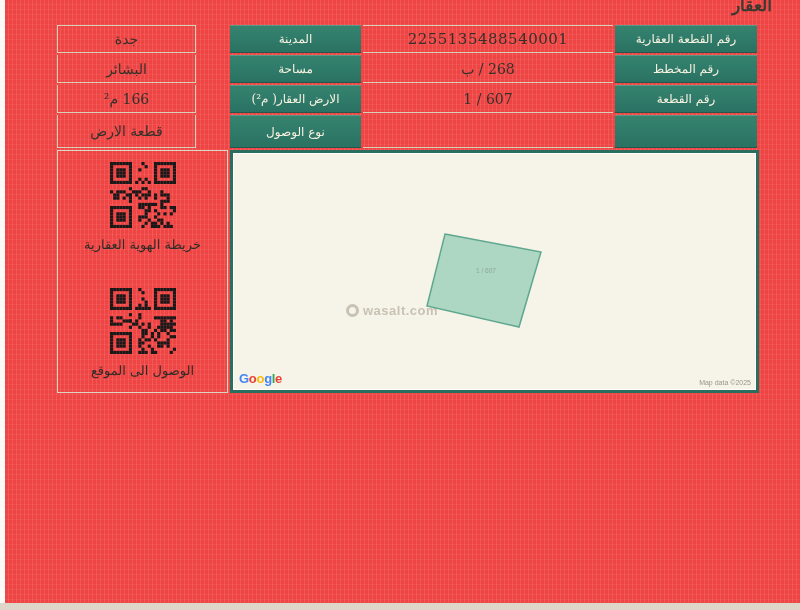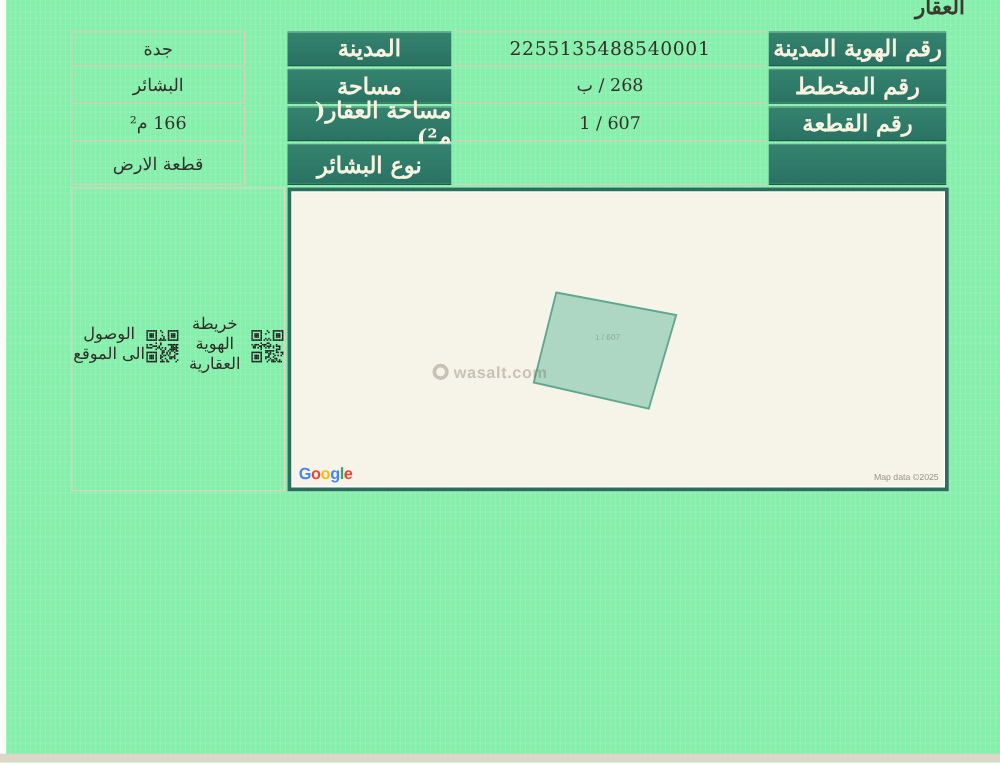--- a/index.html
+++ b/index.html
@@ -1,18 +1,18 @@
 <!DOCTYPE html>
 <html dir="rtl" lang="ar"><head>
 <meta charset="utf-8">
 <style>
   html,body{margin:0;padding:0;background:#ffffff;}
   .stage{
     position:relative;width:800px;height:610px;overflow:hidden;
-    background:#86efac;
+    background:#ef4444;
     font-family:"DejaVu Serif","Liberation Serif",serif;
     color:#33312a;
   }
   .stage::before{
     content:"";position:absolute;inset:0;pointer-events:none;
     background:
       repeating-linear-gradient(90deg, rgba(255,255,255,.10) 0 1px, transparent 1px 4px),
       repeating-linear-gradient(0deg, rgba(255,255,255,.06) 0 1px, transparent 1px 5px);
   }
   .left-strip{position:absolute;left:0;top:0;width:5px;height:610px;background:#fafaf6;}
@@ -20,21 +20,21 @@
 
   .page-title{
     position:absolute;top:-5px;right:28px;
     font-size:17px;font-weight:bold;color:#3b3930;
   }
 
   
   .cell{position:absolute;display:flex;align-items:center;justify-content:center;box-sizing:border-box;}
   .hdr{
     background:linear-gradient(#35836f,#2a7263);
-    color:#f8f2e0;font-weight:bold;font-size:18px;
+    color:#f8f2e0;font-weight:normal;font-size:12px;
     border-top:1px solid #5a9884;border-bottom:1px solid #1f5a4d;
   }
   .val{
     font-size:14px;color:#33312a;
     border-bottom:1px solid #d6cfba;
   }
   .val.first{border-top:1px solid #d6cfba;}
   .val.id{font-size:15px;letter-spacing:.5px;}
   .col-left-val{border-left:1px solid #d6cfba;border-right:1px solid #d6cfba;}
 
@@ -43,21 +43,21 @@
   .r3{top:85px;height:28px;} .r4{top:115px;height:33px;}
   .c-rl{left:615px;width:142px;}   
   .c-rv{left:363px;width:250px;}   
   .c-ll{left:230px;width:131px;}   
   .c-lv{left:57px; width:139px;}   
 
   
   .qr-panel{
     position:absolute;left:57px;top:150px;width:171px;height:243px;
     box-sizing:border-box;border:1px solid #dcd5c2;
-    display:flex;align-items:center;
+    display:flex;flex-direction:column;align-items:center;
   }
   .qr-box{width:66px;height:66px;margin-top:11px;}
   .qr-box svg{width:100%;height:100%;display:block;}
   .qr-box rect{fill:#181818;}
   .qr-label{
     font-size:13px;color:#2f2d26;text-align:center;line-height:1.25;
     margin-top:9px;width:150px;
   }
   .qr-gap{height:24px;}
 
@@ -71,21 +71,21 @@
   .parcel-svg{position:absolute;left:0;top:0;width:523px;height:237px;}
   .parcel-svg polygon{
     fill:#a9d4c1;stroke:#5fa88f;stroke-width:1.5;fill-opacity:.95;
   }
   .parcel-label{
     position:absolute;left:218px;top:114px;width:70px;text-align:center;
     font-size:6.5px;color:#8fa89b;
     font-family:"Liberation Sans","DejaVu Sans",sans-serif;
   }
   .watermark{
-    position:absolute;left:110px;top:137px;display:flex;align-items:center;
+    position:absolute;left:110px;top:150px;display:flex;align-items:center;
     font-family:"Liberation Sans","DejaVu Sans",sans-serif;
     font-weight:bold;font-size:13px;color:rgba(125,115,95,.38);
     letter-spacing:.5px;
   }
   .wasalt-circle{
     width:13px;height:13px;border-radius:50%;margin-left:3px;margin-right:4px;
     border:3px solid rgba(125,115,95,.38);box-sizing:border-box;
   }
   .google-logo{
     position:absolute;left:6px;bottom:4px;
@@ -99,34 +99,34 @@
   }
 </style>
 </head>
 <body>
 
 <div class="stage">
   <div class="left-strip"></div>
 
   <div class="page-title">العقار</div>
 
-  <div class="cell hdr r1 c-rl">رقم الهوية المدينة</div>
+  <div class="cell hdr r1 c-rl">رقم القطعة العقارية</div>
   <div class="cell hdr r2 c-rl">رقم المخطط</div>
   <div class="cell hdr r3 c-rl">رقم القطعة</div>
   <div class="cell hdr r4 c-rl"></div>
 
   <div class="cell val id first r1 c-rv">2255135488540001</div>
   <div class="cell val r2 c-rv">268 / ب</div>
   <div class="cell val r3 c-rv">607 / 1</div>
   <div class="cell val r4 c-rv"></div>
 
   <div class="cell hdr r1 c-ll">المدينة</div>
   <div class="cell hdr r2 c-ll">مساحة</div>
-  <div class="cell hdr r3 c-ll">مساحة العقار( م²)</div>
-  <div class="cell hdr r4 c-ll">نوع البشائر</div>
+  <div class="cell hdr r3 c-ll">الارض العقار( م²)</div>
+  <div class="cell hdr r4 c-ll">نوع الوصول</div>
 
   <div class="cell val first r1 c-lv col-left-val">جدة</div>
   <div class="cell val r2 c-lv col-left-val">البشائر</div>
   <div class="cell val r3 c-lv col-left-val">166 م²</div>
   <div class="cell val r4 c-lv col-left-val">قطعة الارض</div>
 
   <div class="qr-panel">
     <div class="qr-box">
       <svg id="qr1" xmlns="http://www.w3.org/2000/svg" viewBox="0 0 21 21">
           <rect x="0" y="0" width="1" height="1"></rect>

